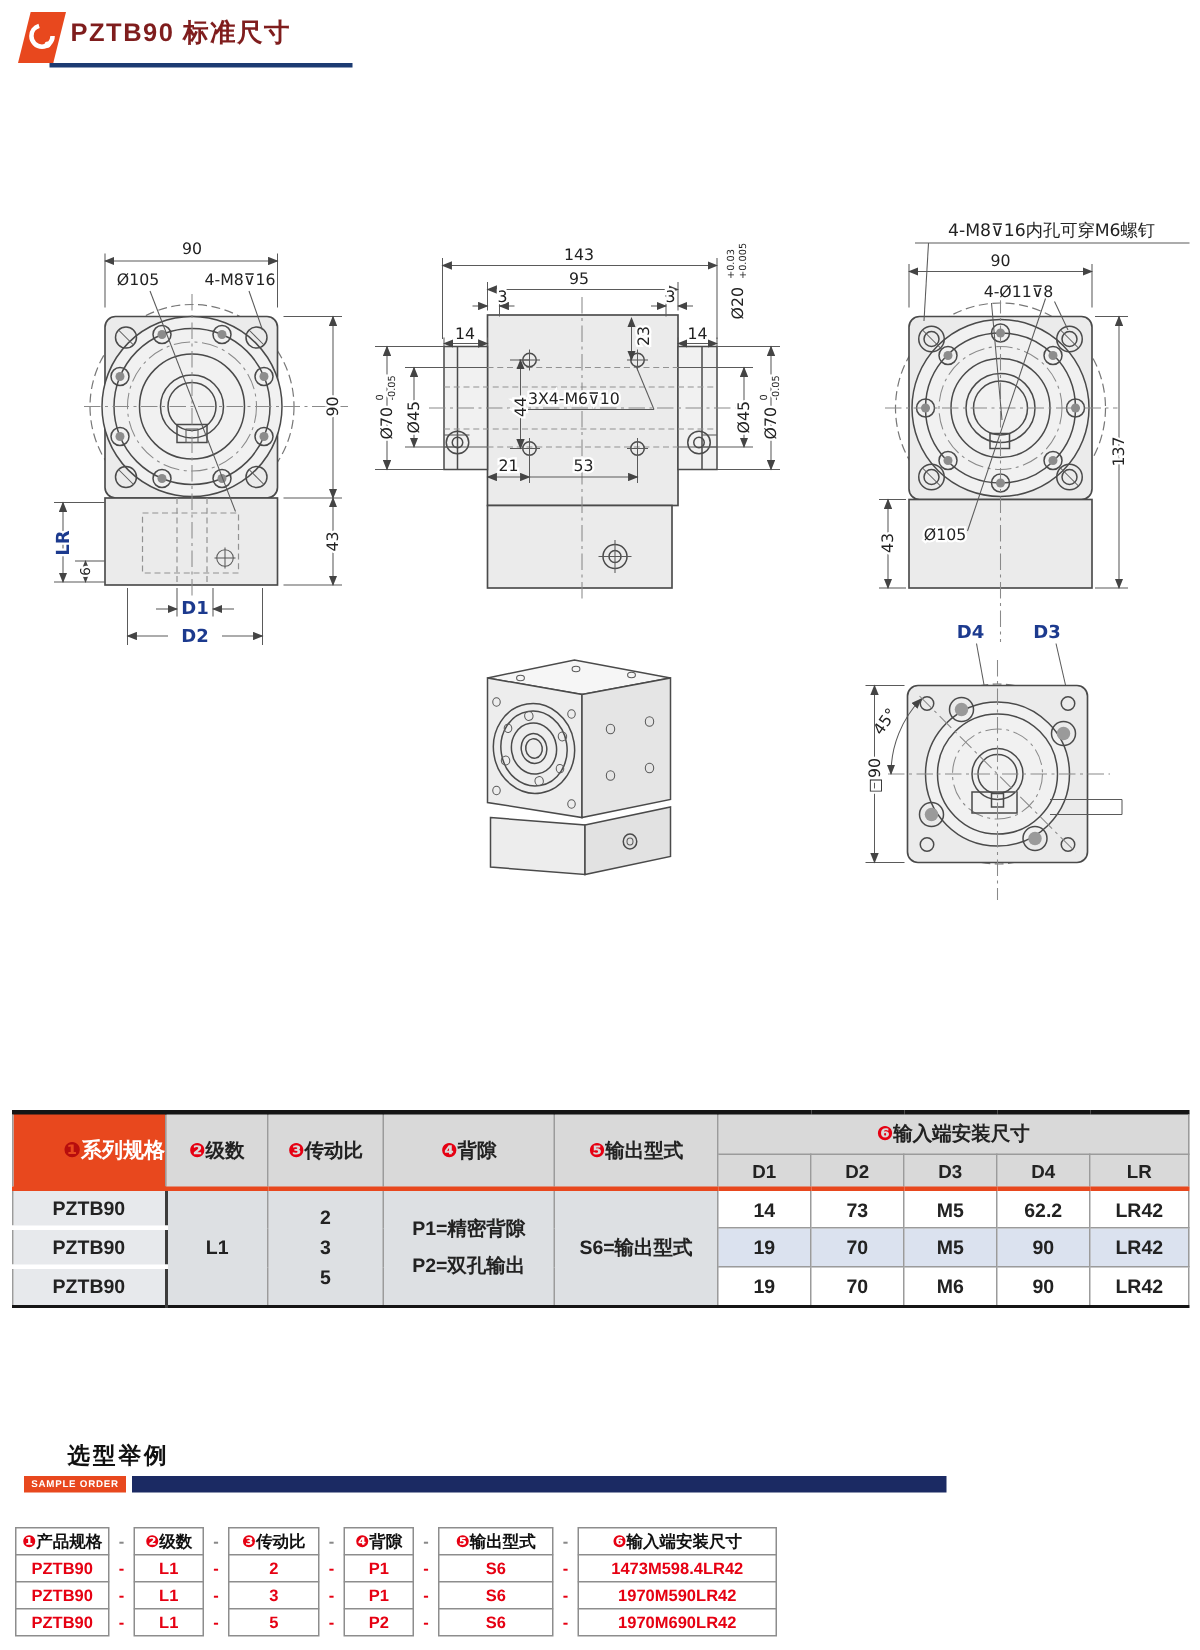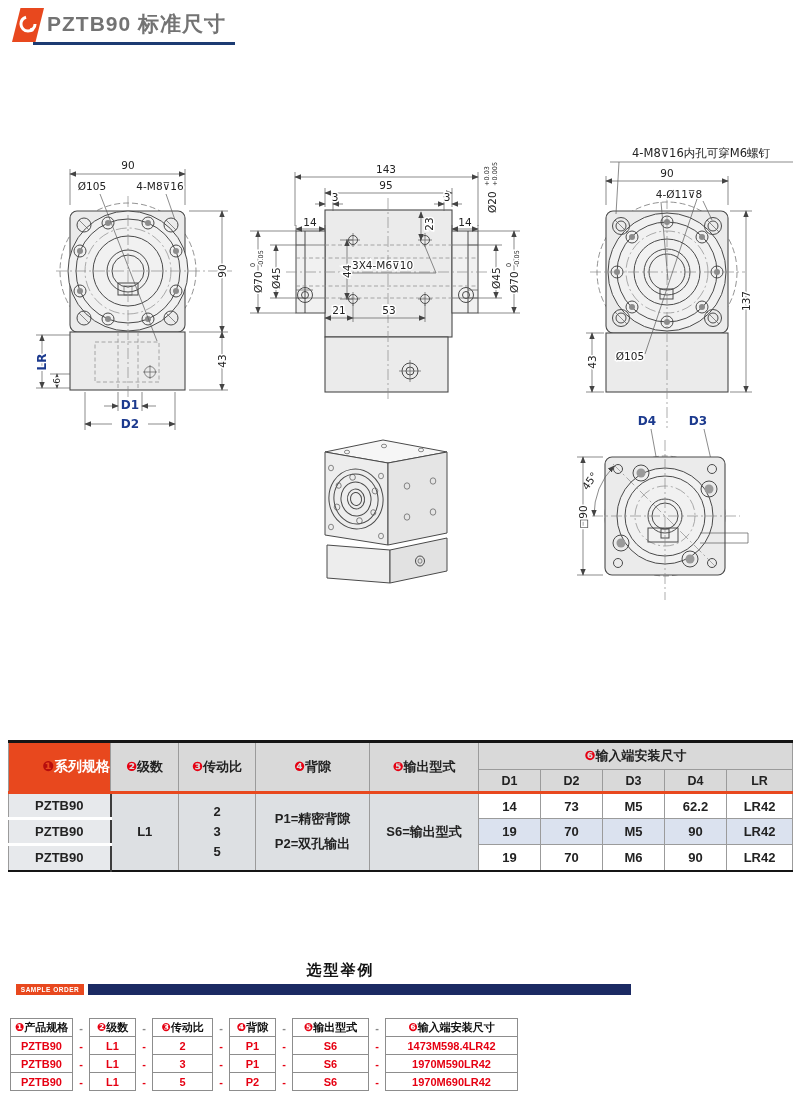--- a/index.html
+++ b/index.html
@@ -1,21 +1,21 @@
 <!DOCTYPE html>
 <html><head>
 <meta charset="utf-8">
 <style>
   html,body{margin:0;padding:0;background:#fff;}
   .page{position:relative;width:800px;height:1100px;background:#fff;overflow:hidden;
         font-family:"Liberation Sans","DejaVu Sans",sans-serif;}
   
   .logo{position:absolute;left:12px;top:7px;width:32px;height:36px;}
-  .page-title{position:absolute;left:47px;top:10px;font-size:21px;font-weight:bold;
-              color:#737373;letter-spacing:1px;white-space:nowrap;}
+  .page-title{position:absolute;left:47px;top:10px;font-size:17px;font-weight:bold;
+              color:#7f1d1d;letter-spacing:1px;white-space:nowrap;}
   .title-underline{position:absolute;left:33px;top:42px;width:202px;height:3px;background:#1c3b72;}
   
   svg.drawings{position:absolute;left:0;top:0;}
   .fillp{fill:#ebebeb;stroke:#4a4a4a;stroke-width:1.1;}
   .fillp2{fill:#f1f1f1;stroke:#4a4a4a;stroke-width:1;}
   .ln{stroke:#4a4a4a;stroke-width:1;fill:none;}
   .thin{stroke:#5a5a5a;stroke-width:.7;fill:none;}
   .cl{stroke:#8a8a8a;stroke-width:.7;fill:none;stroke-dasharray:11 3 2 3;}
   .hid{stroke:#929292;stroke-width:.8;fill:none;stroke-dasharray:4 2.5;}
   .dsh{stroke:#777;stroke-width:.8;fill:none;stroke-dasharray:6 3;}
@@ -41,21 +41,21 @@
             border-bottom:3px solid #fff !important;border-top:none !important;}
   tr.last td.series{border-bottom:none !important;}
   td.merged{background:#dde0e3;font-weight:bold;border-top:none !important;border-bottom:none !important;}
   td.merged .stack{line-height:1.55;}
   td.merged .lft{display:inline-block;text-align:center;line-height:1.9;}
   td.dimv{background:#fff;font-weight:bold;border-top:1px solid #b9b9b9;}
   tr.alt td.dimv{background:#dbe2ef;}
   .cnum{color:#e60012;font-family:"DejaVu Sans",sans-serif;}
   th.hseries .cnum{color:#b70d0d;}
   
-  .so{position:absolute;left:0;top:961px;width:636px;text-align:center;}
+  .so{position:absolute;left:0;top:961px;width:636px;}
   .so-title{margin-left:45px;font-size:15px;font-weight:bold;color:#111;letter-spacing:2px;}
   .so-bar{display:flex;align-items:stretch;height:11px;margin-top:4px;margin-left:16px;margin-right:5px;}
   .so-chip{width:68px;background:#e8481e;color:#fff;font-size:6.5px;font-weight:bold;
            display:flex;align-items:center;justify-content:center;letter-spacing:.5px;}
   .so-navy{flex:1;background:#1b2a63;margin-left:4px;}
   
   .ot{position:absolute;left:10px;top:1018px;display:flex;flex-direction:column;}
   .ot-row{display:flex;height:19px;margin-top:-1px;}
   .ot-row:first-child{margin-top:0;}
   .ot-cell{border:1px solid #8d8d8d;background:#fff;display:flex;align-items:center;justify-content:center;

